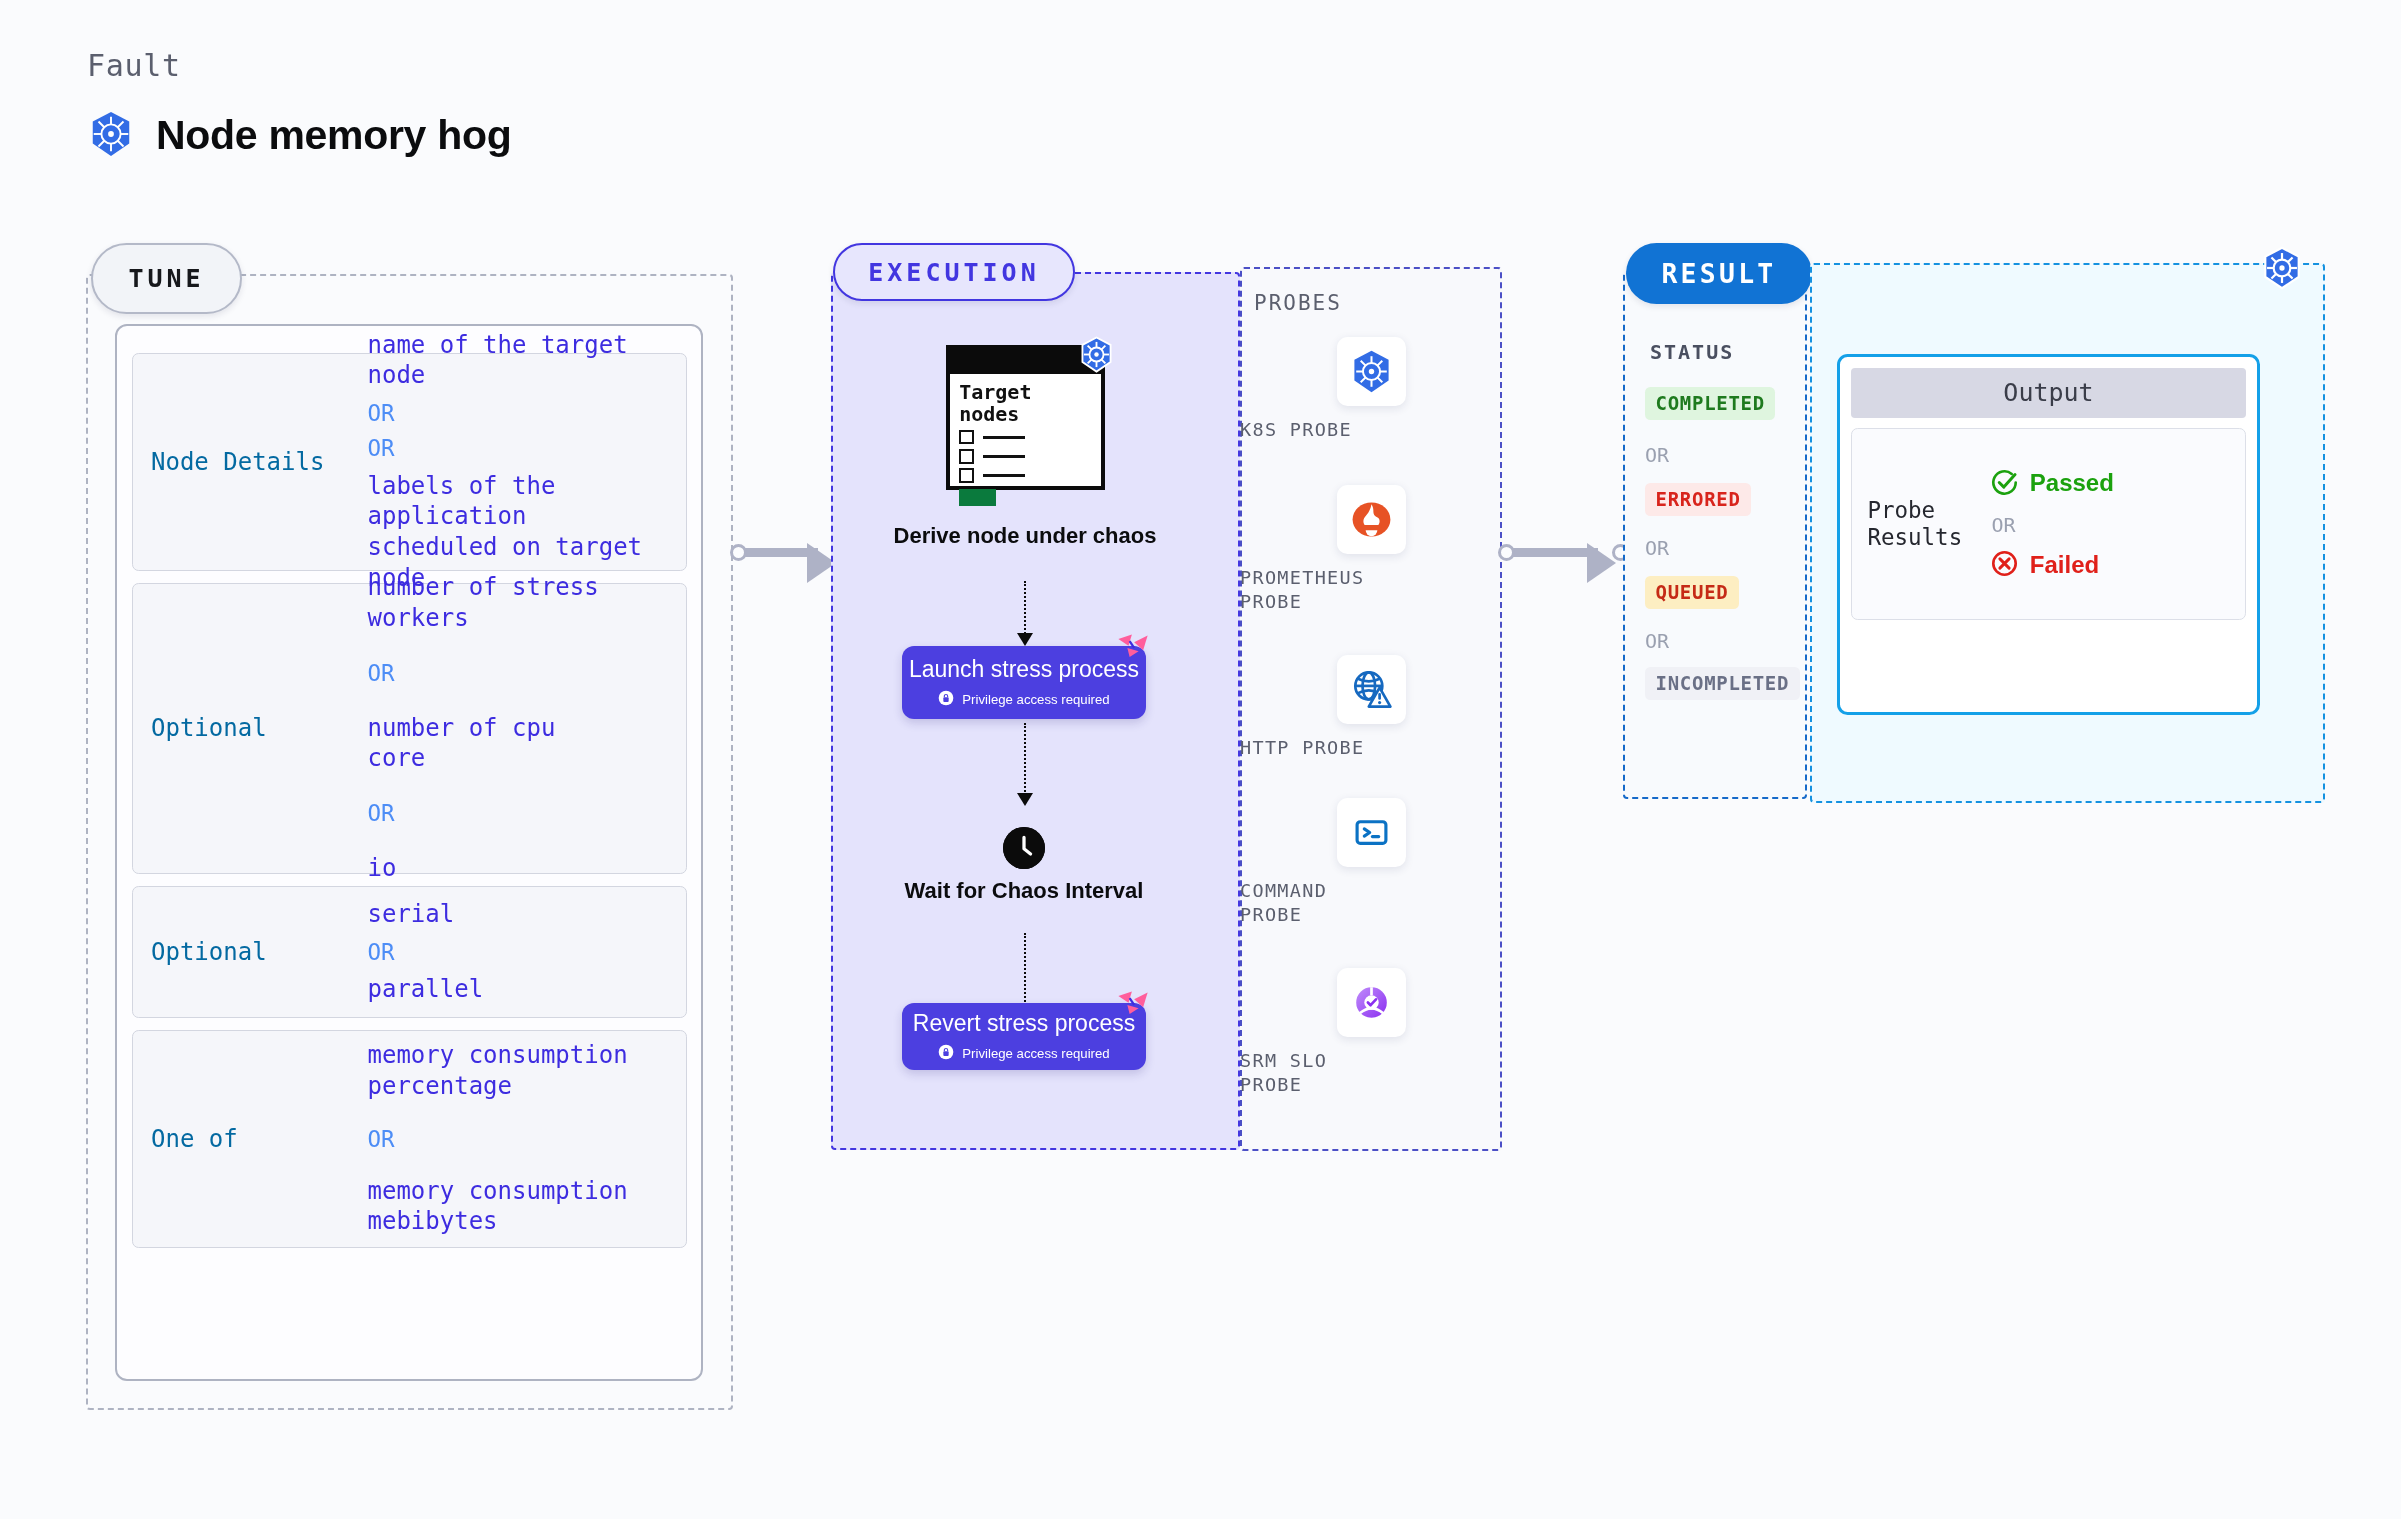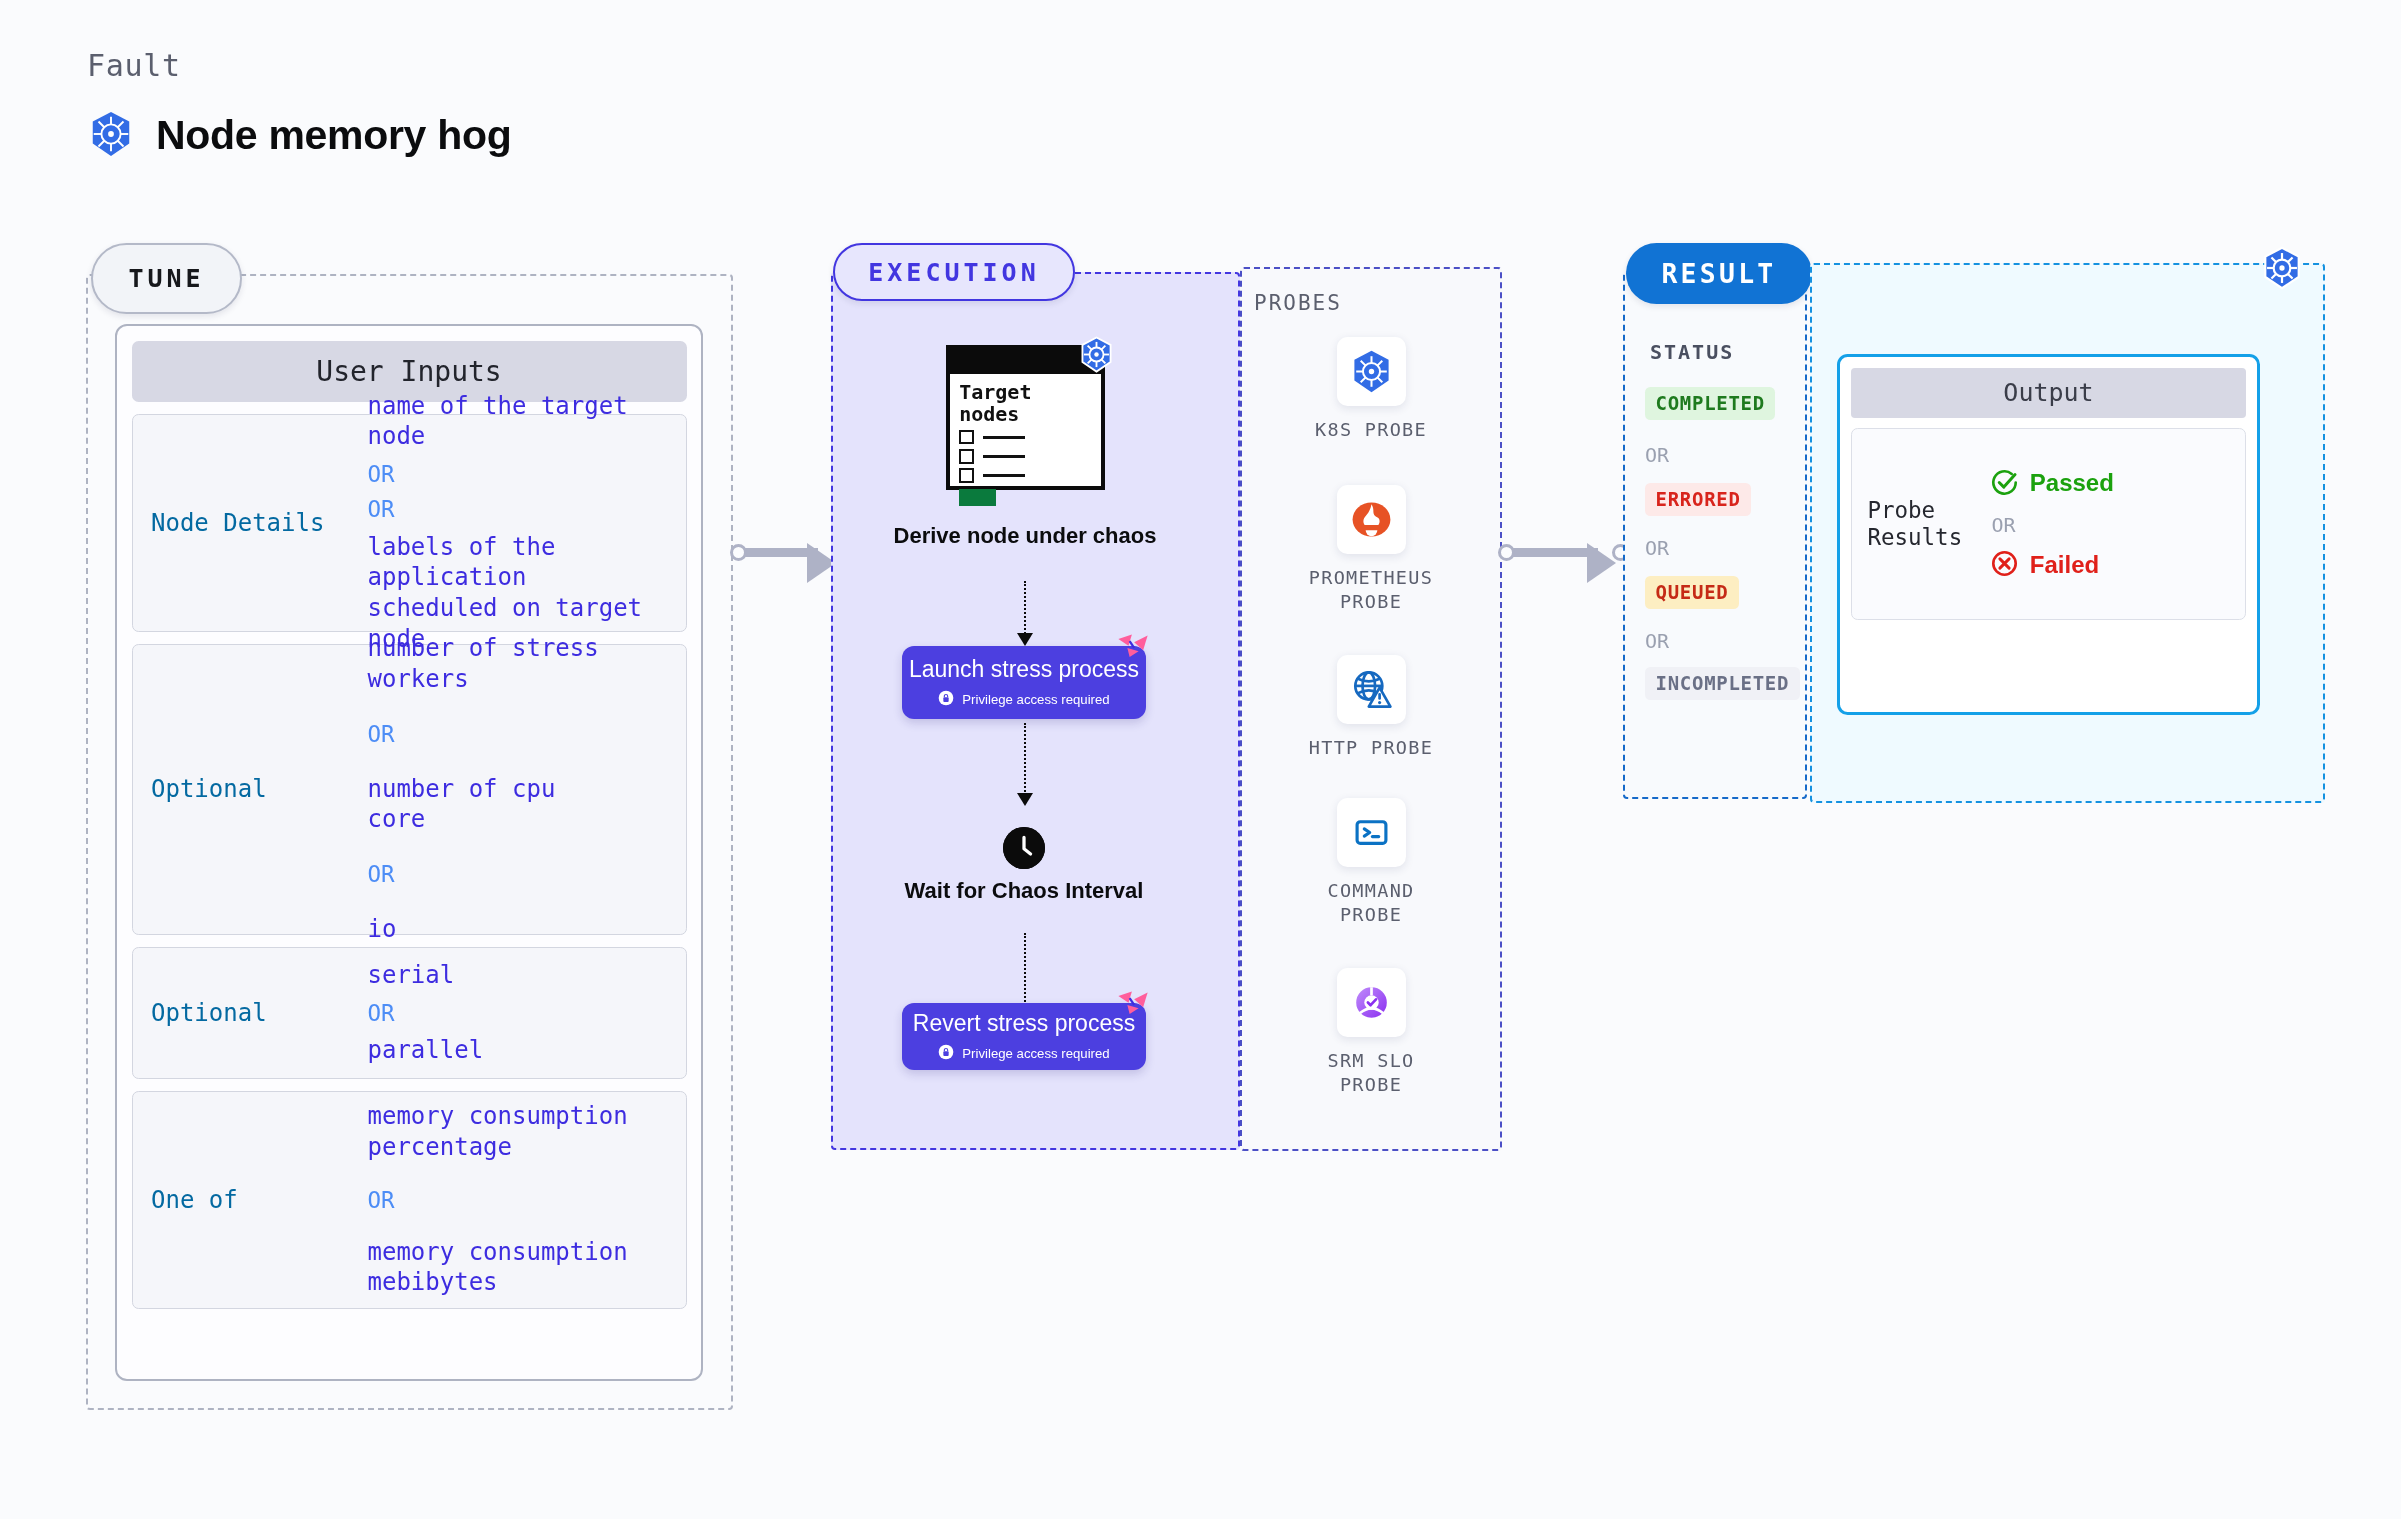--- a/index.html
+++ b/index.html
@@ -94,21 +94,21 @@
     position:absolute;background:#4c3fe0;border-radius:12px;box-sizing:border-box;
     display:flex;flex-direction:column;align-items:center;justify-content:center;
     box-shadow:0 4px 9.2px rgba(40,30,120,.18);
   }
   .pn-title{color:#fff;font-weight:normal;font-size:23px;line-height:1.18;text-align:center;}
   .pn-sub{display:flex;align-items:center;gap:8px;margin-top:6.6px;}
   .pn-sub span{color:#ffffff;font-size:13.2px;}
 
   .clock{position:absolute;width:42px;height:42px;border-radius:50%;background:#0b0b0b;}
 
-  .probe-item{position:absolute;width:262px;text-align:center;}
+  .probe-item{position:absolute;width:262px;}
   .probe-tile{
     width:69px;height:69px;margin:0 auto;background:#fff;border-radius:10.6px;
     display:flex;align-items:center;justify-content:center;
     box-shadow:0 2.6px 8px rgba(30,40,90,.10);
   }
   .probe-name{
     margin-top:12px;
     font-family:"DejaVu Sans Mono","Liberation Mono",monospace;
     font-size:18.5px;color:#5b5f6e;letter-spacing:1.3px;line-height:1.3;
   }
@@ -196,21 +196,20 @@
       <circle cx="50" cy="50" r="6" fill="#fff"></circle>
     </svg>
   </span>
   <span id="fault-title">Node memory hog</span>
 </div>
 
 <div id="tune-sec" class="sec"></div>
 <div id="tune-badge" class="badge">TUNE</div>
 
 <div id="ui-card">
-  <div id="ui-header">User Inputs</div>
 
   <div class="ui-row" style="height:218px">
     <div class="rk">Node Details</div>
     <div class="rv">
       <p class="opt">name of the target
 node</p>
       <p class="or">OR</p>
       <p class="or">OR</p>
       <p class="opt">labels of the application
  scheduled on target node</p>

